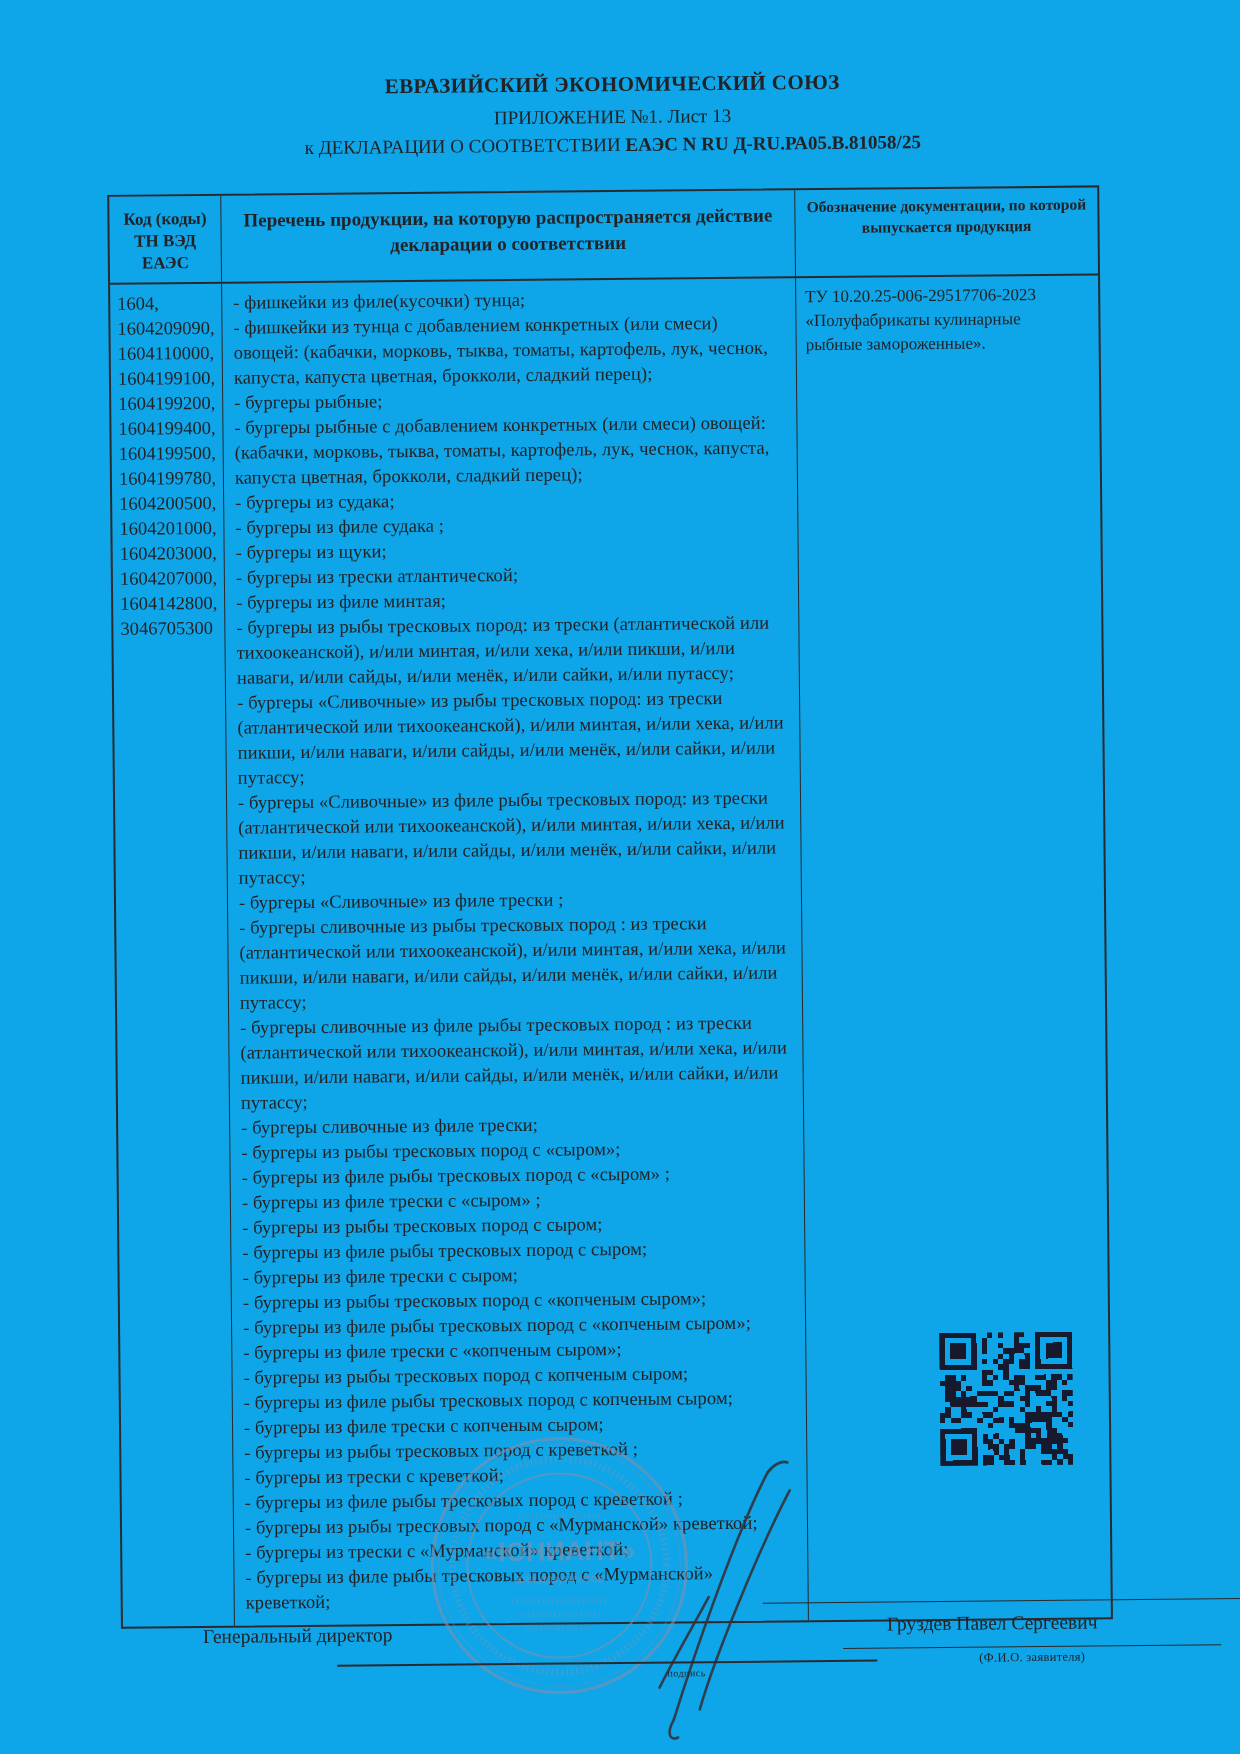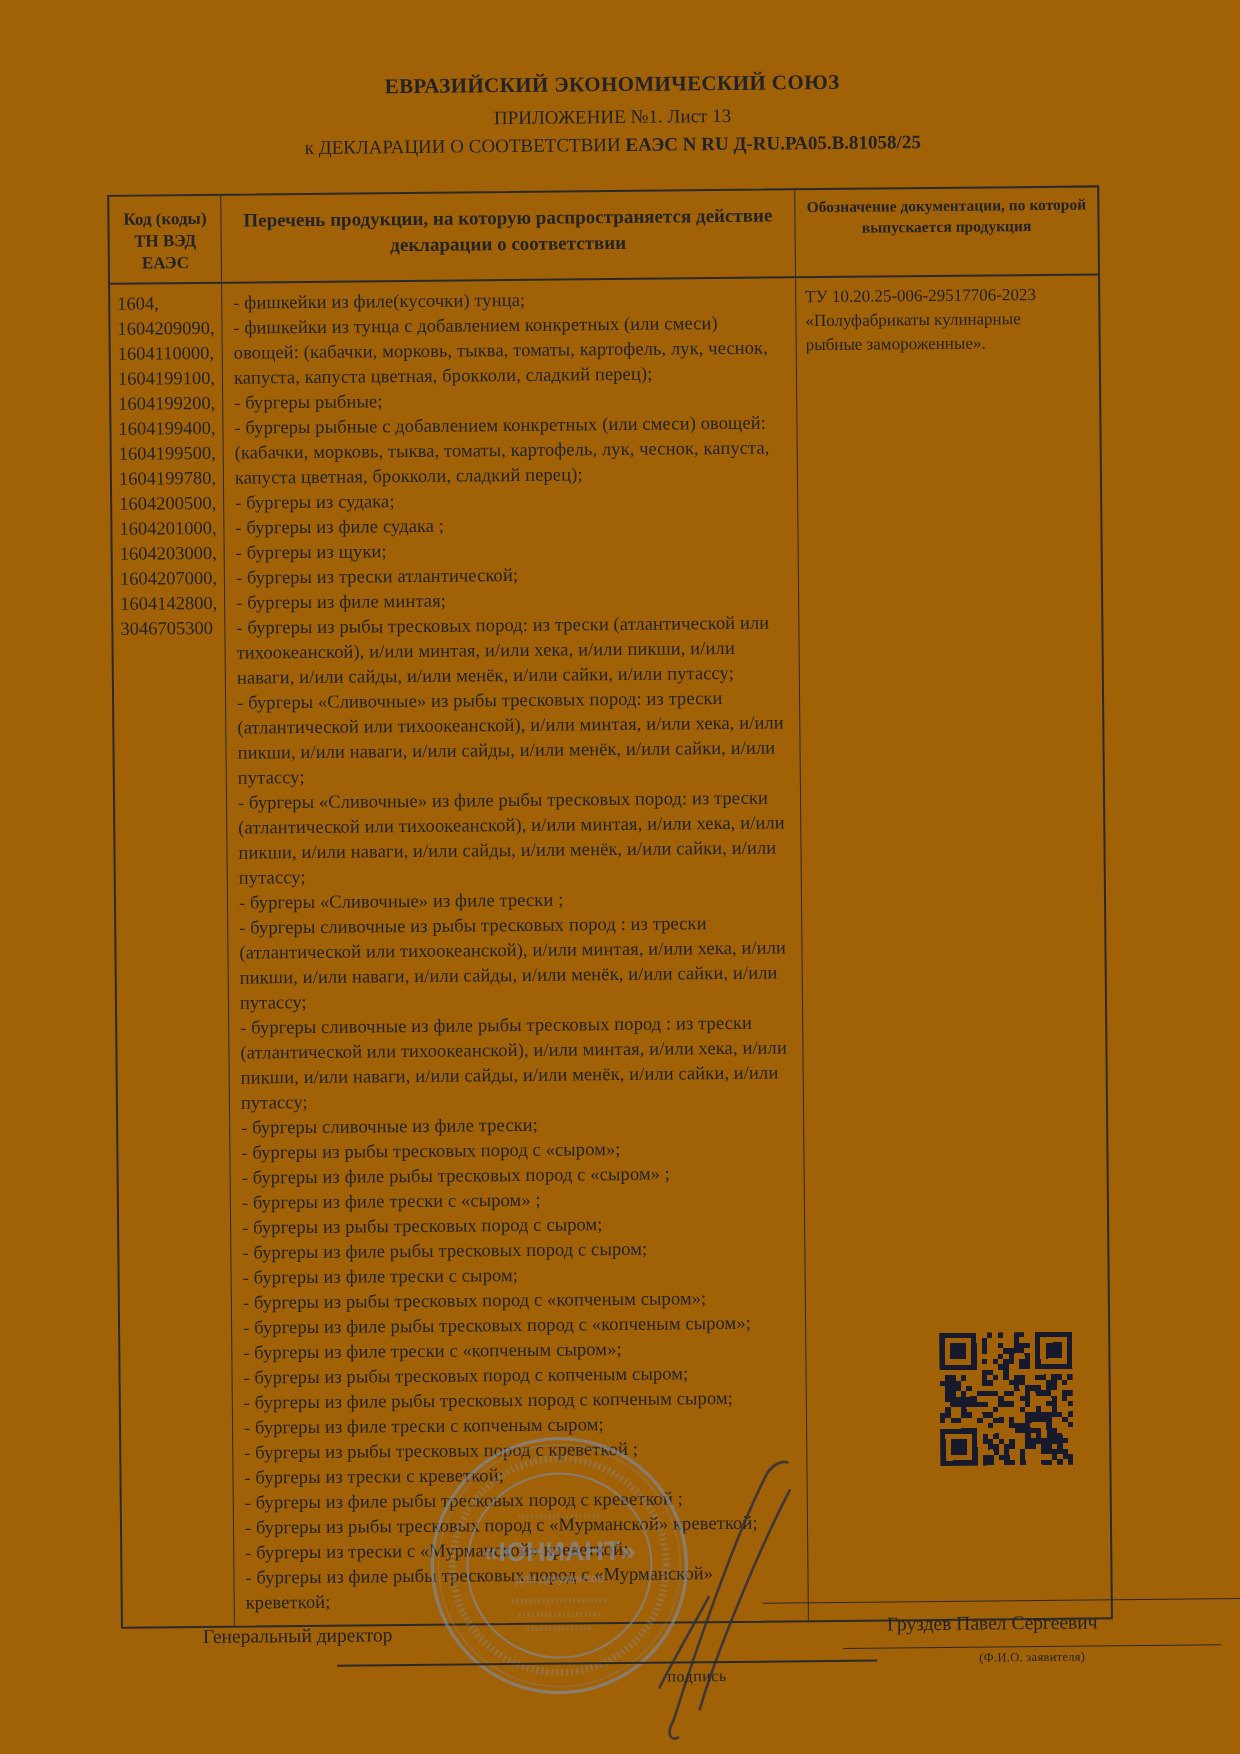--- a/index.html
+++ b/index.html
@@ -5,21 +5,21 @@
   html,body{margin:0;padding:0;}
   body{
     width:1240px;height:1754px;
     background:#f6f6f4;
     font-family:"Liberation Serif","DejaVu Serif",serif;
     color:#232326;
     overflow:hidden;
     position:relative;
   }
   .page{
-    position:absolute;inset:0;background:#a16207;
+    position:absolute;inset:0;background:#0ea5e9;
   }
   .scan{
     position:absolute;inset:0;
     transform:rotate(-0.55deg);
     transform-origin:620px 900px;
   }
   
   .hdr{position:absolute;left:0;top:72px;width:100%;text-align:center;}
   .hdr-union{font-size:21px;font-weight:bold;letter-spacing:.4px;}
   .hdr-appendix{font-size:19px;margin-top:9px;}
@@ -41,21 +41,21 @@
   .hcell.c2{font-size:19px;line-height:26px;padding-top:12px;}
   .hcell.c3{font-size:15.5px;line-height:21px;}
   .bcell{padding:7px 8px 10px;}
   .codes{font-size:18.5px;line-height:25px;padding-left:7px;}
   .prods{font-size:18.5px;line-height:25px;letter-spacing:.1px;padding-left:11px;padding-right:8px;}
   .docs{font-size:17px;line-height:24px;padding-right:44px;padding-left:9px;}
   .tbl-body{min-height:1324px;}
   
   .dir-label{position:absolute;left:196px;top:1622px;font-size:19.5px;}
   .sig-line{position:absolute;left:330px;top:1662px;width:540px;border-top:2px solid #2a2a2c;}
-  .sig-caption{position:absolute;left:660px;top:1668px;font-size:16px;letter-spacing:.5px;}
+  .sig-caption{position:absolute;left:660px;top:1668px;font-size:10px;letter-spacing:.5px;}
   .stray-line{position:absolute;left:756px;top:1604px;width:479px;border-top:1.8px solid #2a2a2c;}
   .fio-name{position:absolute;left:880px;top:1616px;font-size:19.5px;}
   .fio-line{position:absolute;left:836px;top:1650px;width:378px;border-top:1.7px solid #2a2a2c;text-align:center;}
   .fio-caption{display:inline-block;font-size:12.5px;margin-top:3px;letter-spacing:.3px;}
   
   .qr{position:absolute;left:935px;top:1336px;width:133px;height:133px;}
   
   .stamp{position:absolute;left:420px;top:1432px;width:266px;height:266px;opacity:.62;pointer-events:none;}
   .stamp text{font-family:"Liberation Sans","DejaVu Sans",sans-serif;}
   

